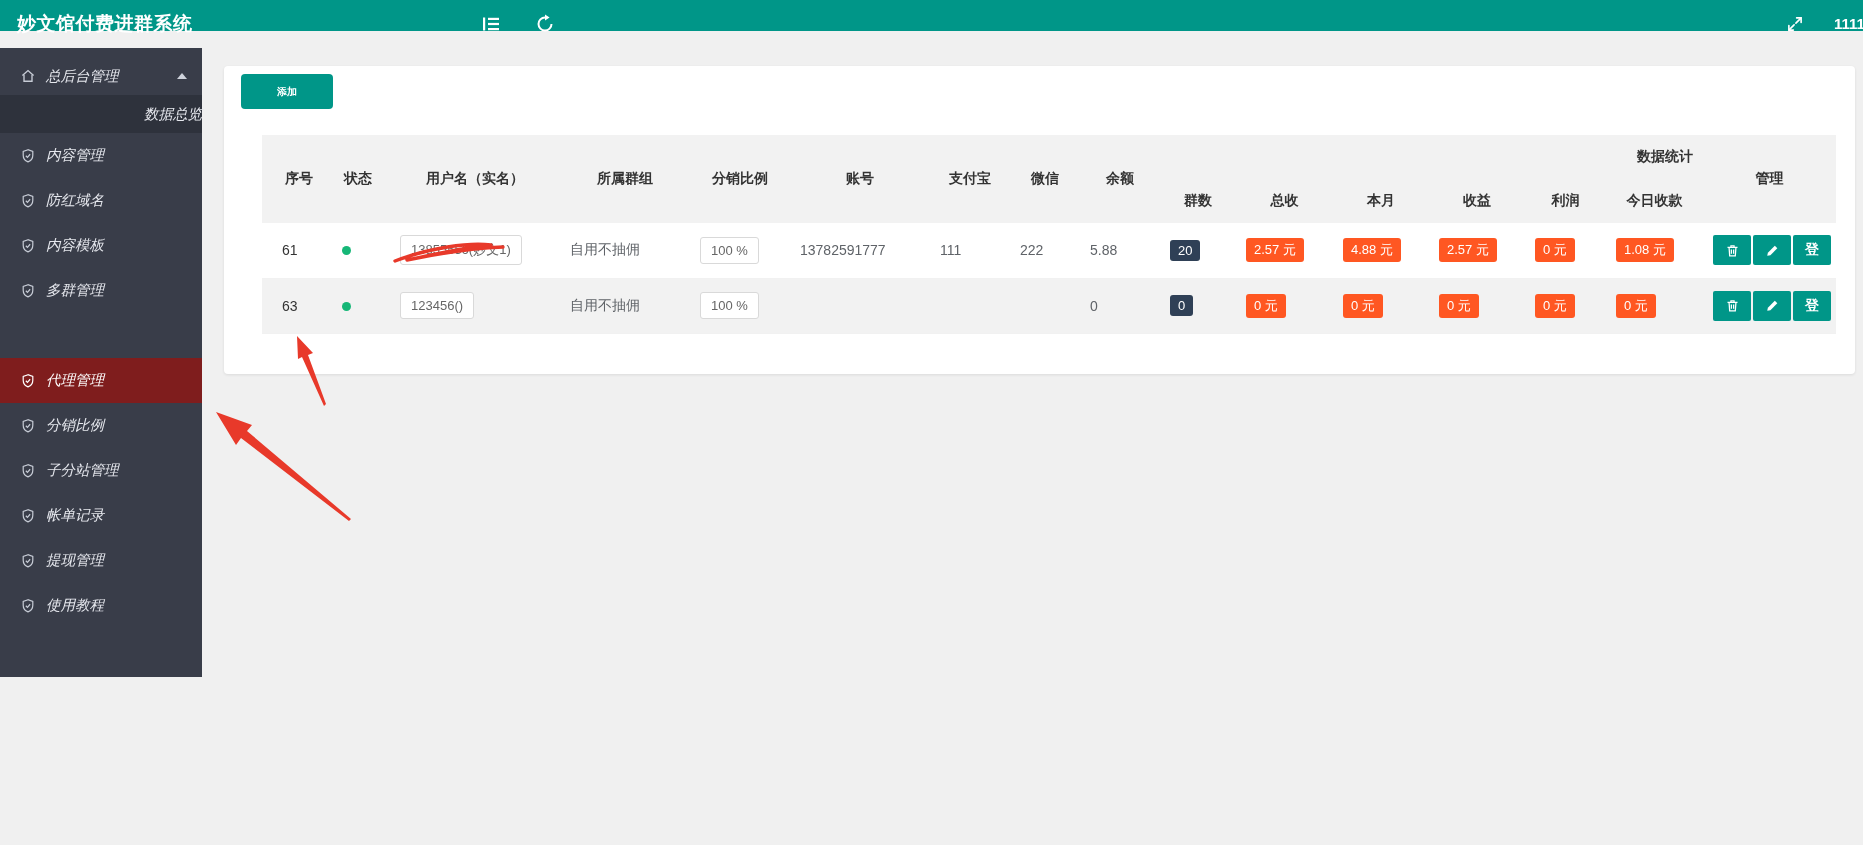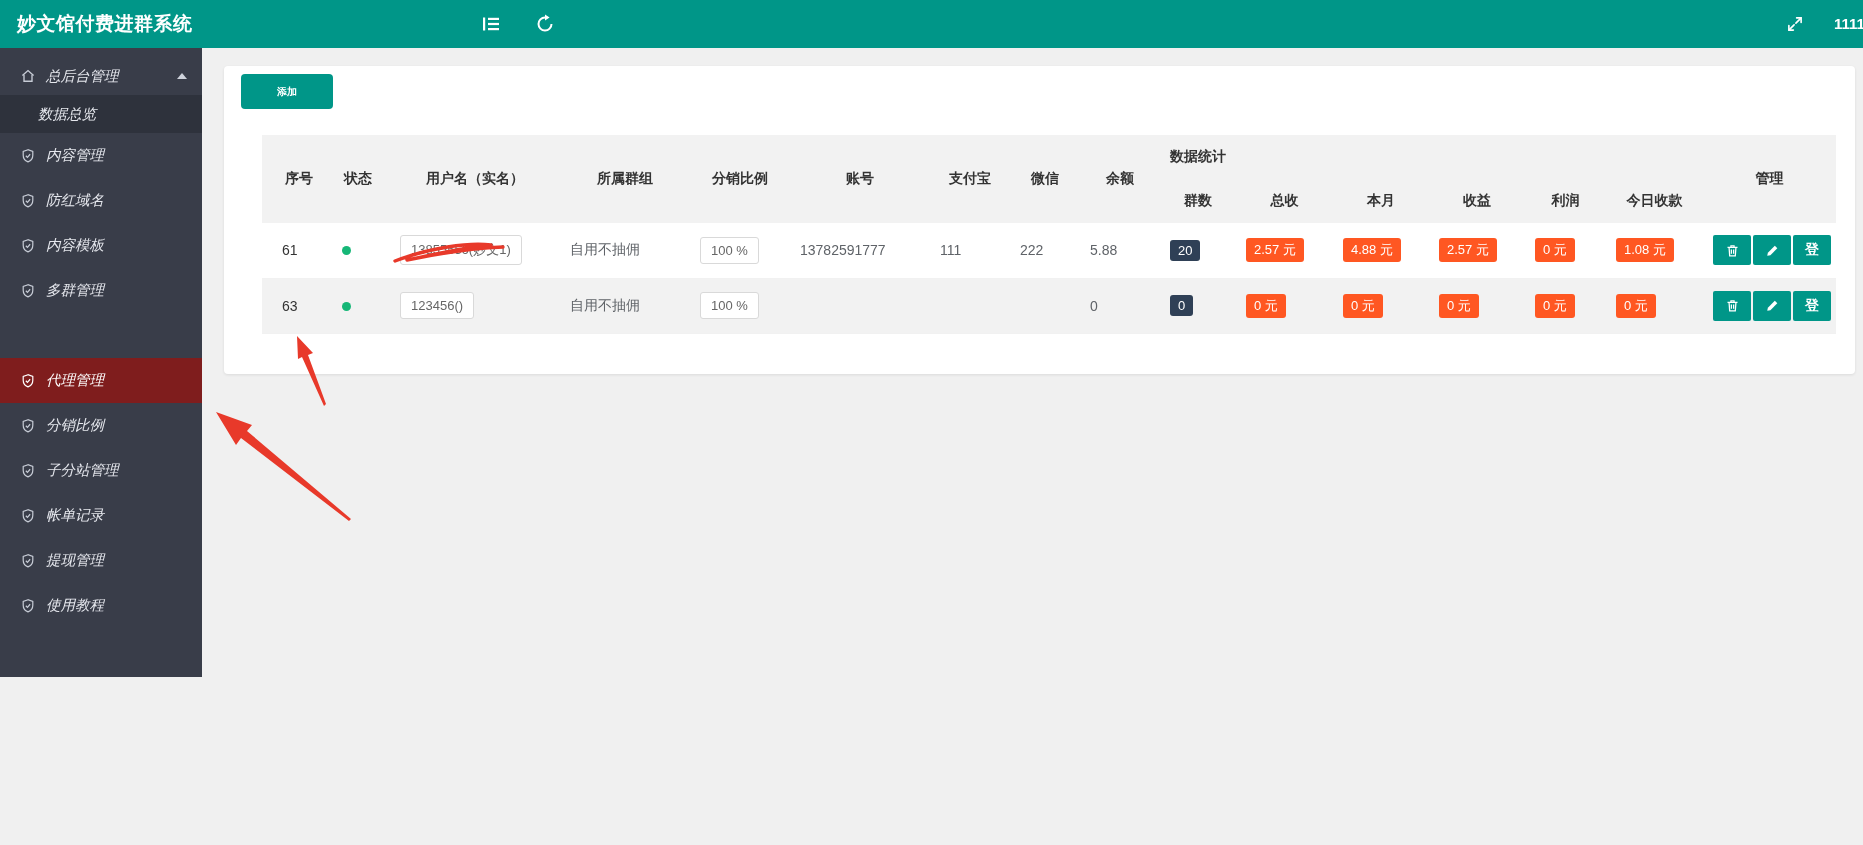--- a/index.html
+++ b/index.html
@@ -1,53 +1,53 @@
 <!DOCTYPE html>
 <html><head>
 <meta charset="utf-8">
 <style>
   * { box-sizing: border-box; margin: 0; padding: 0; }
   html,body { width:1863px; height:845px; overflow:hidden; }
   body { font-family:"Liberation Sans", sans-serif; background:#f0f0f0; position:relative; }
 
   
-  .topbar { position:absolute; top:0; left:0; width:1863px; height:48px; background:#009688; color:#fff; }
+  .topbar { position:absolute; top:0; left:0; width:1863px; height:31px; background:#009688; color:#fff; }
   .topbar .title { position:absolute; left:17px; top:0; height:48px; line-height:48px; font-size:19px; font-weight:bold; letter-spacing:.5px; }
   .hicon { position:absolute; top:14px; width:20px; height:20px; color:#fff; cursor:pointer; }
   .hicon svg { width:100%; height:100%; display:block; }
   .hicon.menu { left:481px; }
   .hicon.refresh { left:535px; }
   .hicon.fullscreen { left:1786px; top:15px; width:18px; height:18px; }
   .topbar .user { position:absolute; left:1834px; top:0; height:48px; line-height:48px; font-size:15px; font-weight:bold; cursor:pointer; }
 
   
   .sidebar { position:absolute; top:48px; left:0; width:202px; height:629px; background:#393D49; padding-top:9px; }
   .side-item { position:relative; height:45px; display:flex; align-items:center; padding-left:20px; color:#e6e8ee; font-size:14.5px; cursor:pointer;font-style:italic; }
   .side-item.group { height:38px; }
   .side-item .icn { width:16px; height:16px; margin-right:10px; color:#c7ccd6; flex:none; }
   .side-item .icn svg { width:100%; height:100%; display:block; }
-  .side-item.sub { height:38px; padding-left:38px; }
+  .side-item.sub { height:38px; padding-left:38px;justify-content:flex-end; }
   .side-item.sub.current { background:#2E323C; }
   .side-item.active { background:#7f1d1d; color:#fff;margin-top:45px; }
   .side-item.active .icn { color:#fff; }
   .caret-up { position:absolute; right:15px; top:50%; margin-top:-3px; width:0; height:0;
               border-left:5px solid transparent; border-right:5px solid transparent; border-bottom:6px solid #cfd3dc; }
 
   
   .card { position:absolute; left:224px; top:66px; width:1631px; height:308px; background:#fff; border-radius:4px; box-shadow:0 1px 3px rgba(0,0,0,.09); }
   .add-btn { position:absolute; left:17px; top:8px; height:35px; padding:0 36px; background:#009688; color:#fff;
              border:none; border-radius:4px; font-size:10px; font-weight:bold; font-family:inherit; cursor:pointer; }
 
   
   .tbl-wrap { position:absolute; left:38px; top:69px; width:1574px; }
   table { border-collapse:collapse; table-layout:fixed; width:1574px; font-size:14px; }
   thead th { background:#f2f2f2; color:#333; font-weight:bold; text-align:center; padding:0 10px; }
   thead tr.hr1 { height:44px; }
   thead tr.hr2 { height:44px; }
-  th.group-th { text-align:left; }
+  th.group-th { text-align:right; }
   tbody td { height:55px; padding:0 10px; color:#5f6368; vertical-align:middle; }
   tbody tr { border-bottom:1px solid #f1f1f1; }
   tbody tr:nth-child(even) { background:#f2f2f2; }
   .c-id { padding-left:20px !important; color:#333; }
   .c-status { padding-left:16px !important; }
   .dot { display:inline-block; width:9px; height:9px; border-radius:50%; background:#16b777; }
   .input-box { display:inline-block; border:1px solid #d9d9d9; border-radius:3px; background:#fff;
                padding:5px 10px; font-size:13px; color:#666; position:relative; white-space:nowrap; }
   .badge-dark { display:inline-block; background:#2F4056; color:#fff; border-radius:3px; padding:3px 8px; font-size:13px; }
   .badge-orange { display:inline-block; background:#FF5722; color:#fff; border-radius:3px; padding:3px 8px; font-size:13px;text-align:right; }

